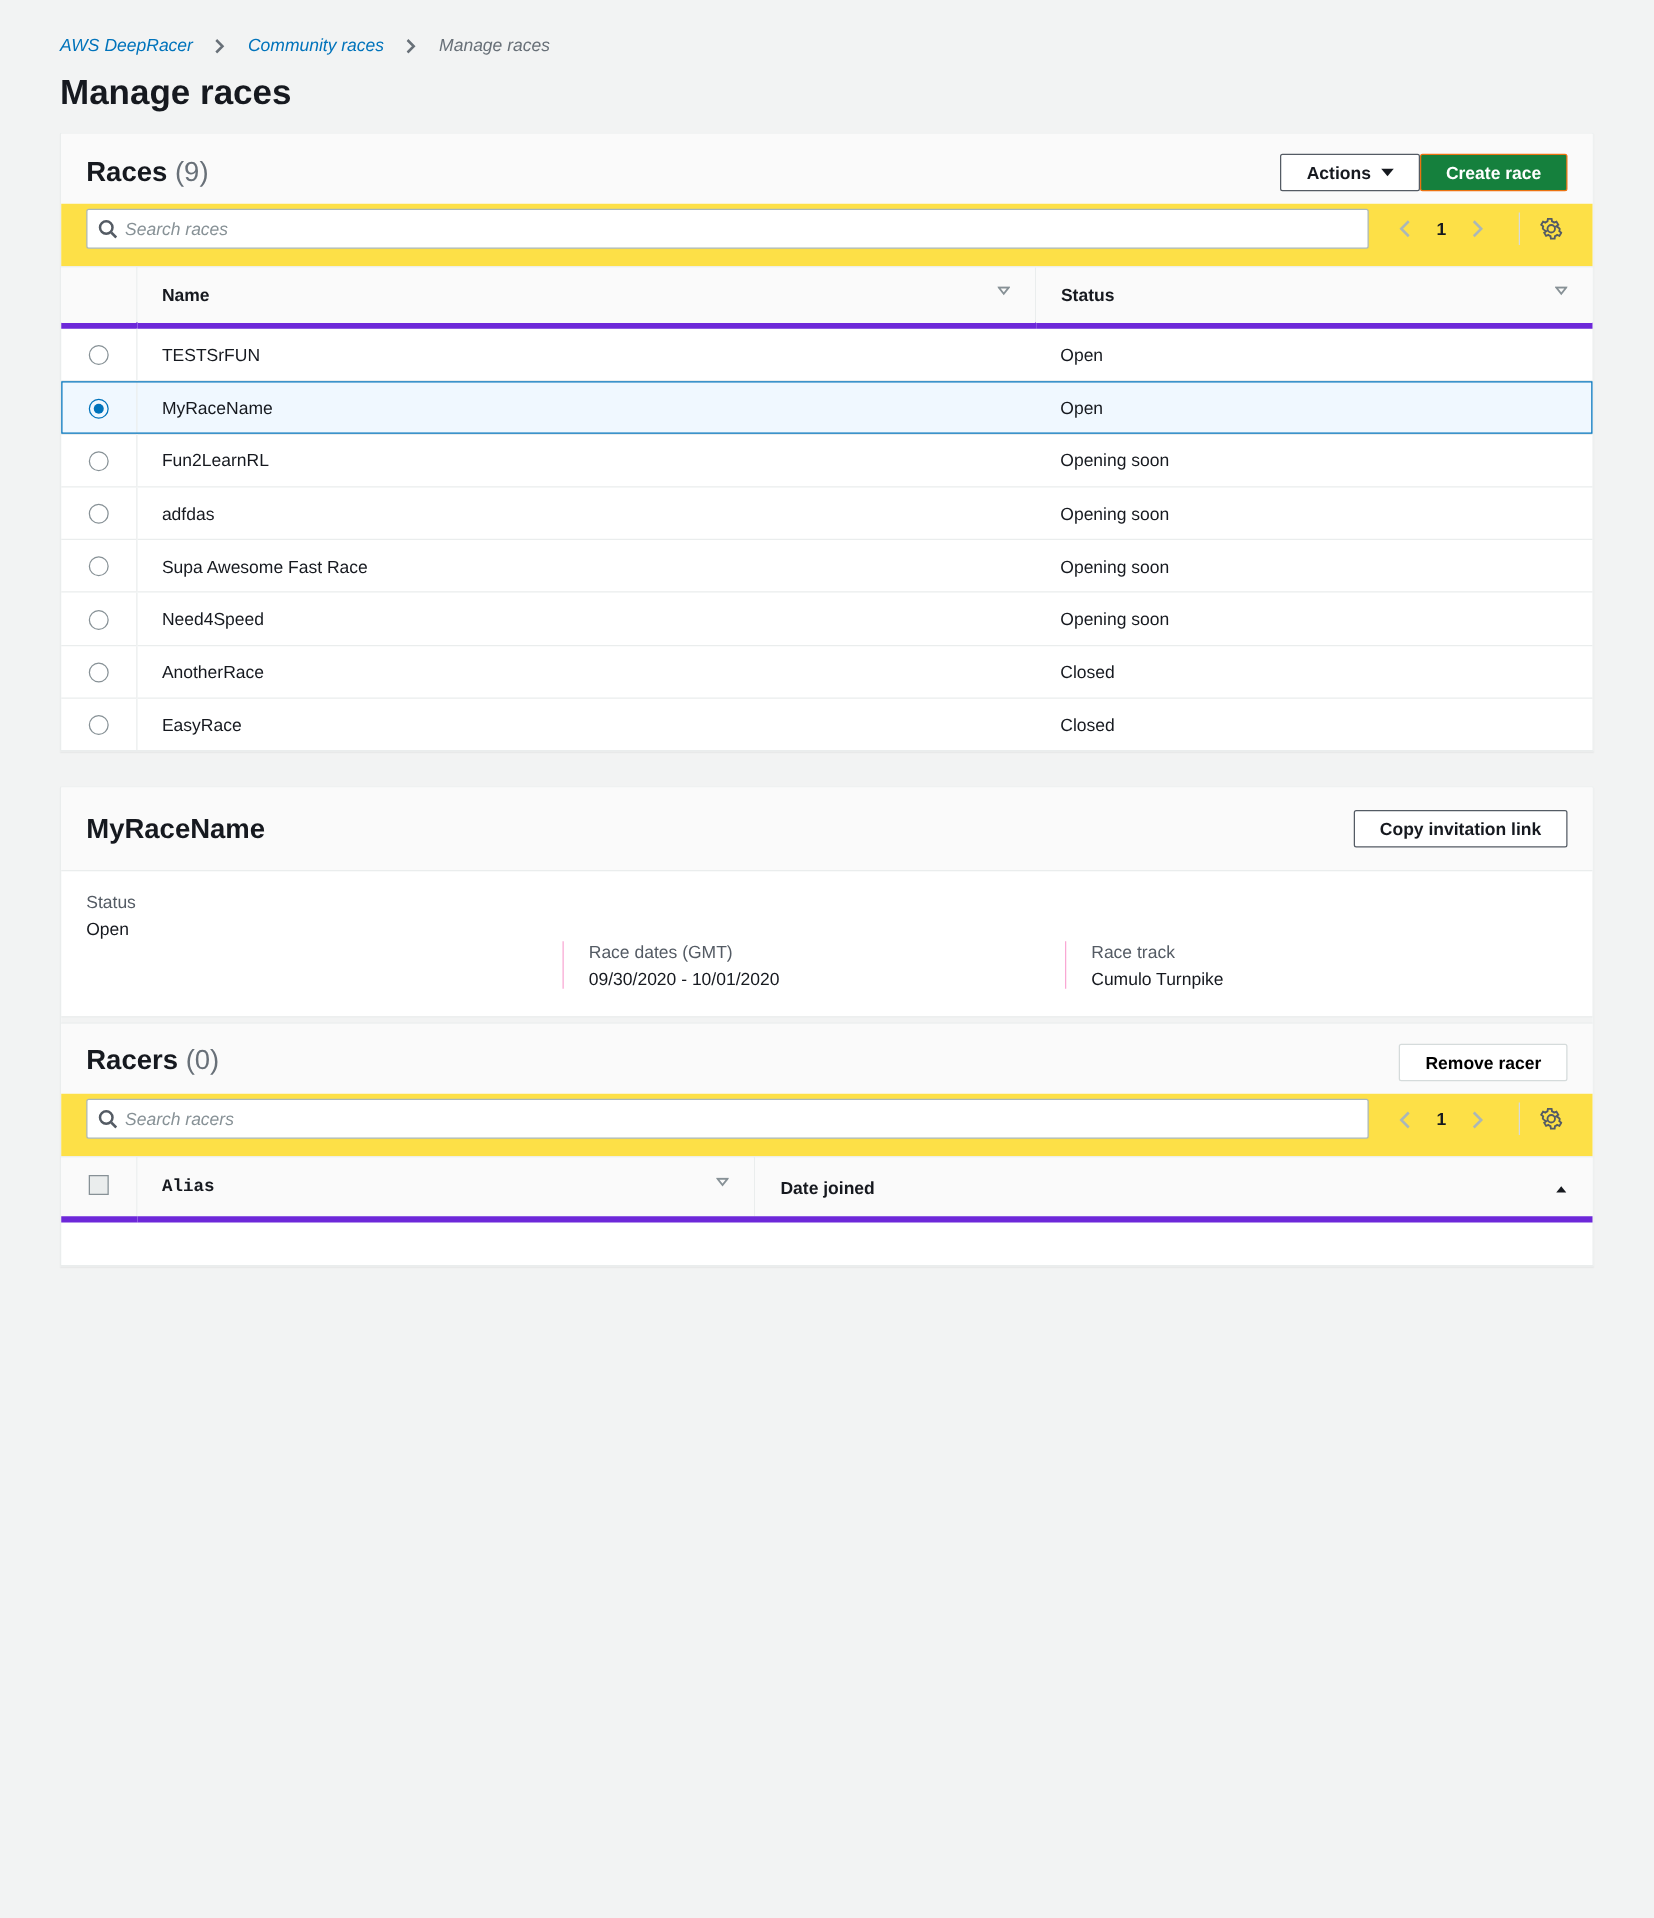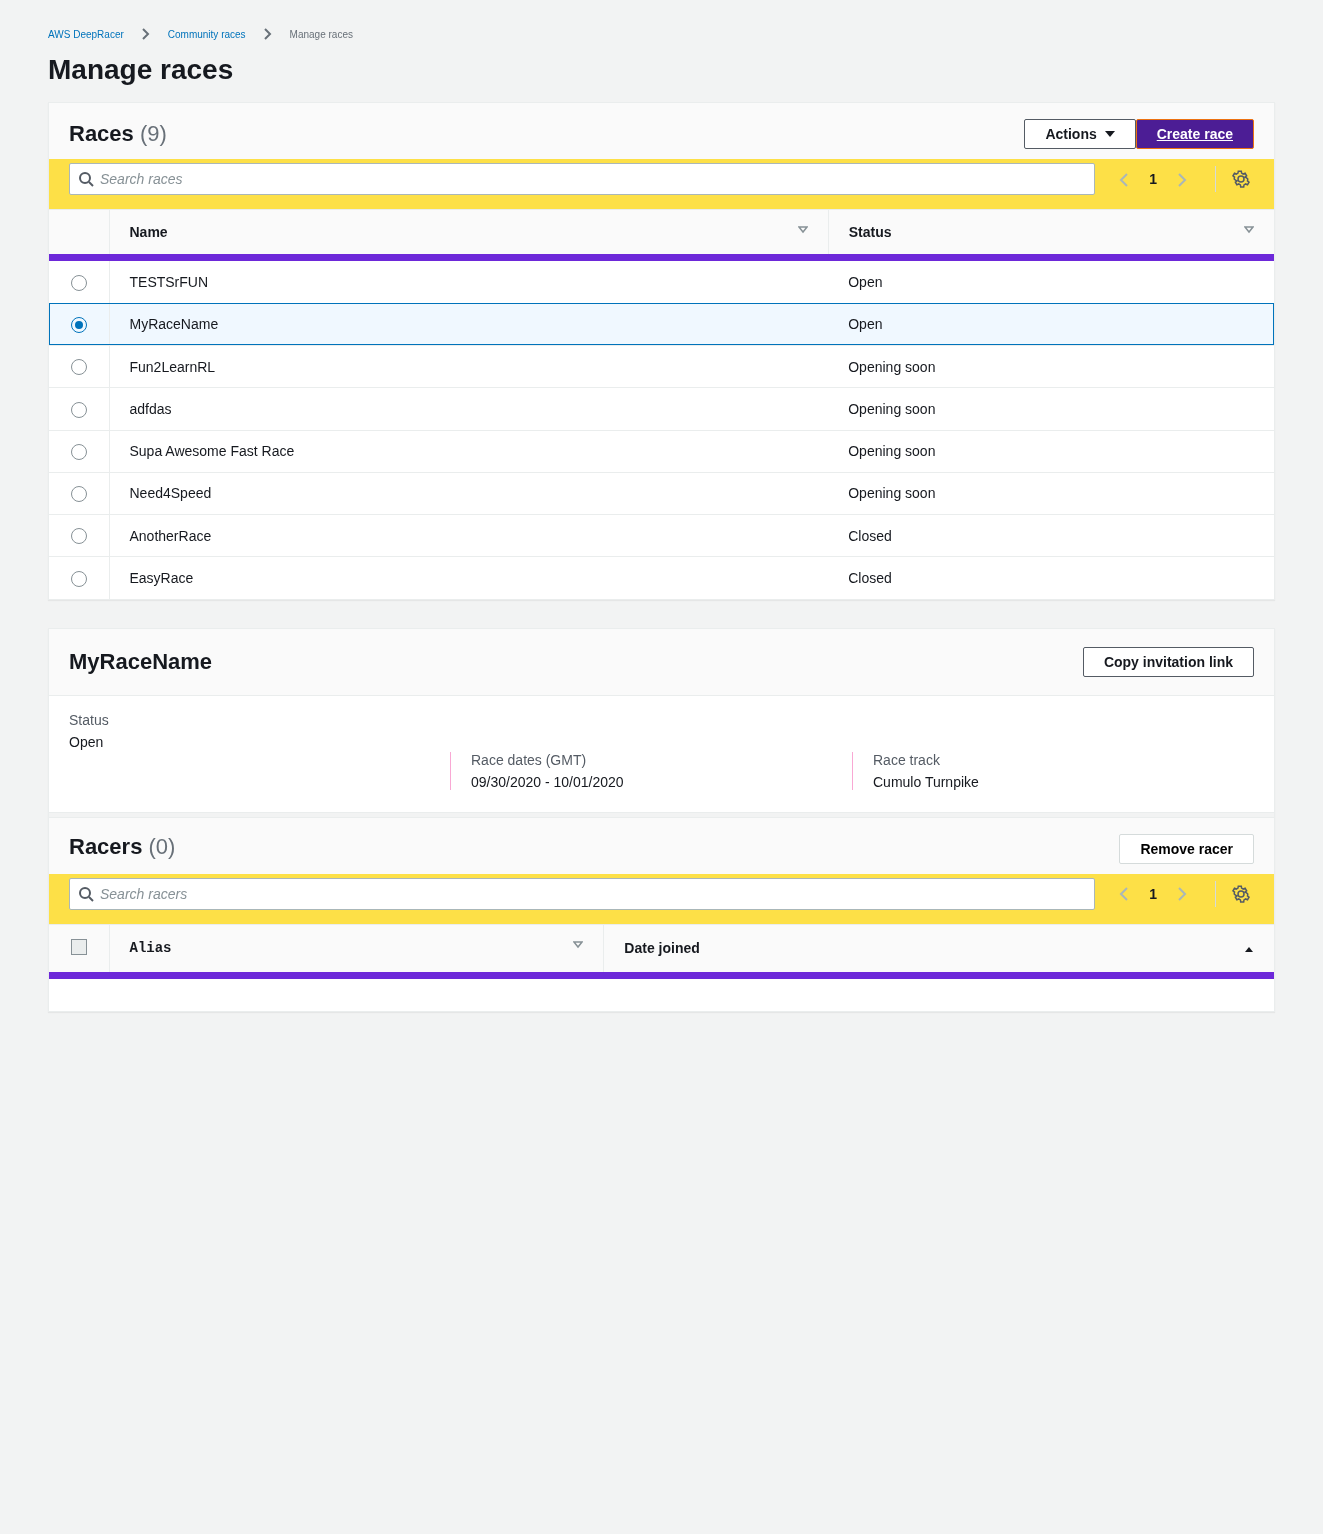--- a/index.html
+++ b/index.html
@@ -8,21 +8,22 @@
     background: #f2f3f3;
     color: #16191f;
     font-size: 14px;
     padding: 28px 48px;
   }
   .breadcrumb {
     display: flex;
     align-items: center;
     gap: 18px;
     margin-bottom: 14px;
-    font-size: 10px;
+    font-size: 14px;
+    font-style: italic;
   }
   .breadcrumb a { color: #0073bb; text-decoration: none; }
   .breadcrumb .chev { color: #687078; }
   .breadcrumb .current { color: #687078; }
   h1.page-title {
     font-size: 28px;
     font-weight: 700;
     margin-bottom: 16px;
   }
   .panel {
@@ -50,21 +51,21 @@
     font-weight: 700;
     font-size: 14px;
     padding: 6px 20px;
     border-radius: 2px;
     cursor: pointer;
     display: inline-flex;
     align-items: center;
     gap: 8px;
   }
   .btn:disabled { color: #000000; border-color: #d5dbdb; cursor: default; }
-  .btn-primary { background: #4c1d95; border-color: #ec7211; color: #fff; text-decoration: underline; }
+  .btn-primary { background: #15803d; border-color: #ec7211; color: #fff; }
   .caret-down { width:0; height:0; border-left:5px solid transparent; border-right:5px solid transparent; border-top:6px solid #16191f; }
   .tools-row {
     display: flex;
     align-items: center;
     gap: 12px;
     padding: 4px 20px 14px 20px;
     background: #fde047;
   }
   .search-wrap {
     flex: 1;
@@ -86,21 +87,21 @@
   .pager button {
     border:none; background:none; cursor:pointer; padding:4px 6px;
     color:#687078;
   }
   .pager button:disabled { color:#aab7b8; cursor:default; }
   .pager .pagenum { font-weight:700; padding:0 10px; }
   .settings-btn { border:none; background:none; cursor:pointer; padding:4px; border-left:1px solid #d5dbdb; padding-left:16px; margin-left:4px;}
   table { width:100%; border-collapse: collapse; }
   thead th {
     text-align: left; font-weight:700; padding: 14px 20px;
-    border-top: 1px solid #eaeded; border-bottom: 7px solid #6d28d9;
+    border-top: 1px solid #eaeded; border-bottom: 5px solid #6d28d9;
     background: #fafafa;
     color:#16191f;
     position: relative;
   }
   th .sort-tri, td .sort-tri { float:right; color:#879196; font-size:11px;}
   th.col-sel, td.col-sel { width: 60px; text-align:center; border-right:1px solid #eaeded; }
   th.col-status { border-left:1px solid #eaeded; }
   tbody tr { border-bottom: 1px solid #eaeded; }
   tbody tr:last-child { border-bottom:none; }
   tbody td { padding: 12px 20px; }

